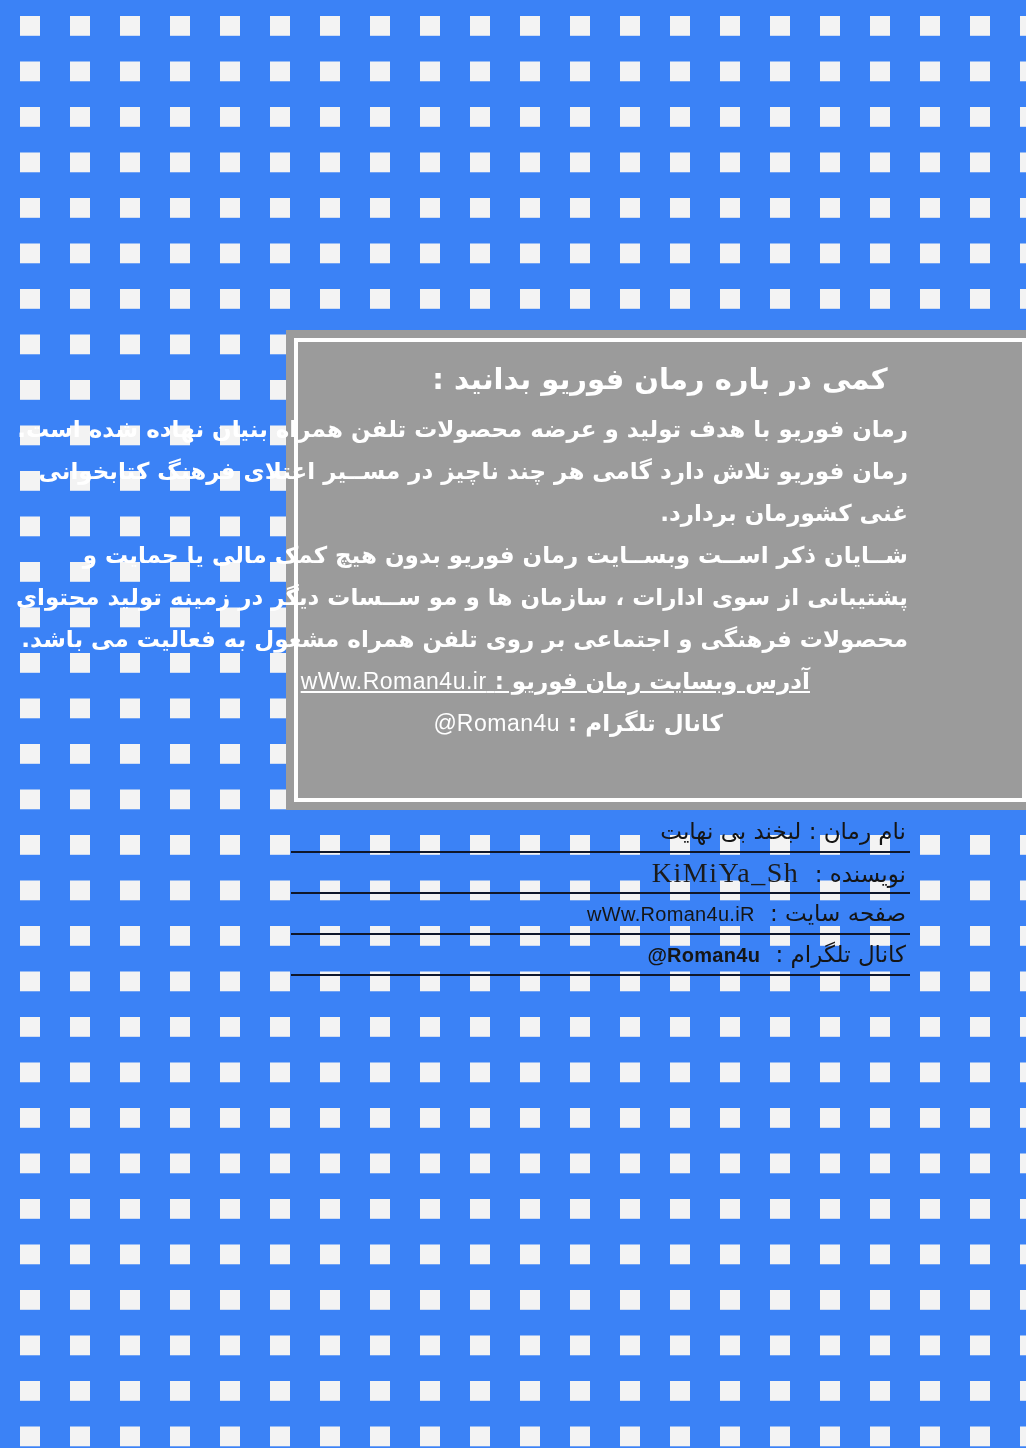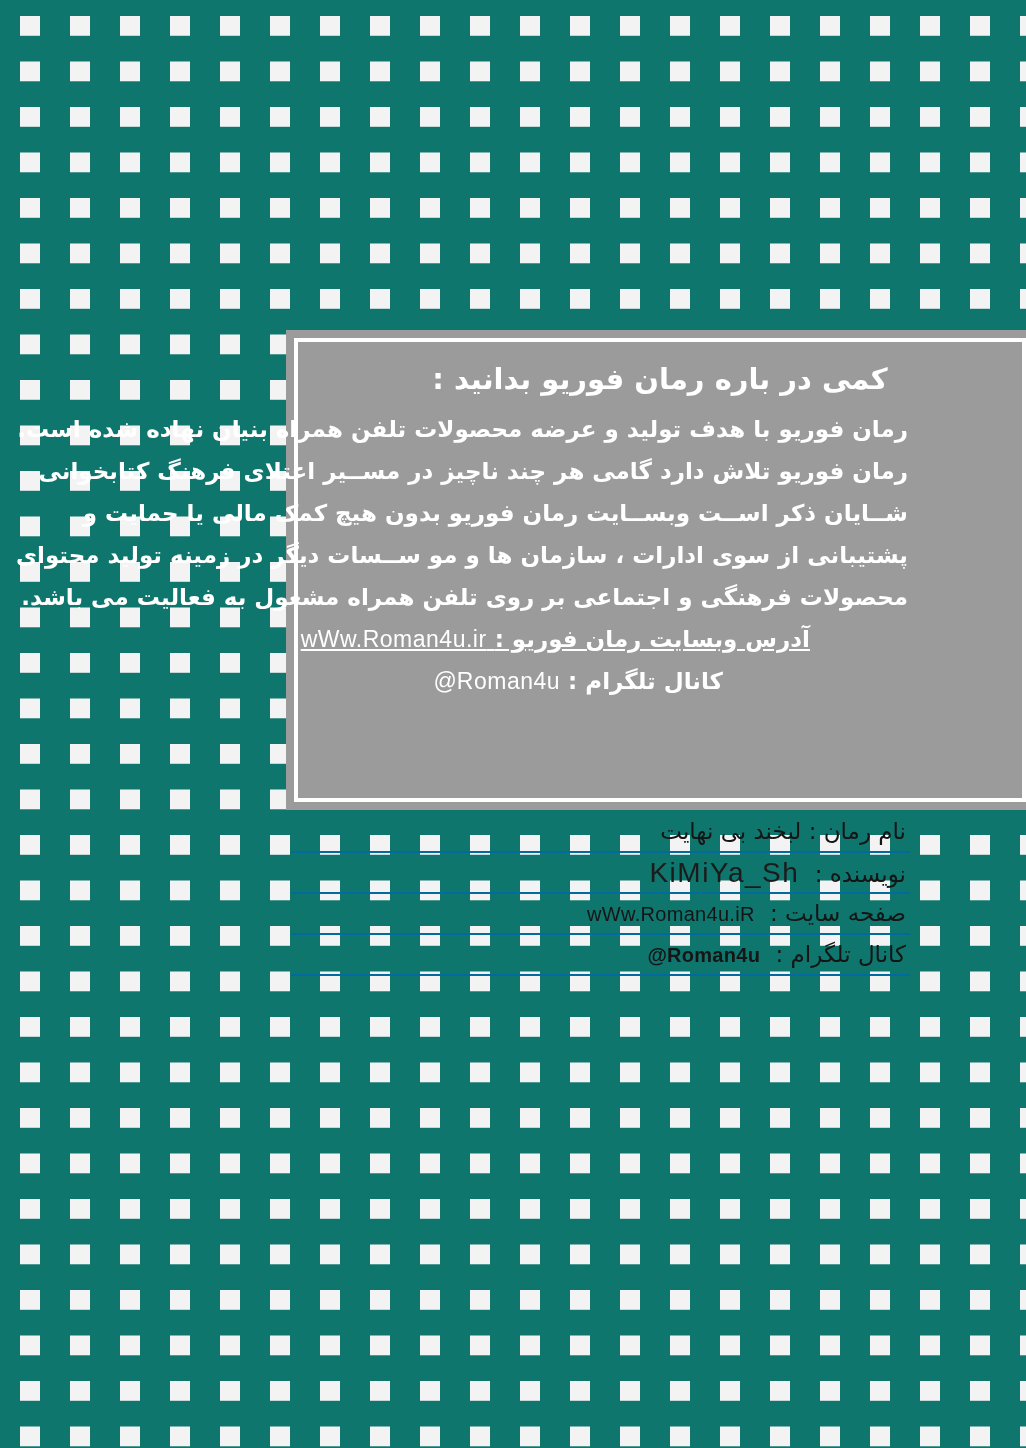--- a/index.html
+++ b/index.html
@@ -5,21 +5,21 @@
   * { margin: 0; padding: 0; box-sizing: border-box; }
   html, body { background: #ffffff; }
   body { font-family: "DejaVu Sans", sans-serif; }
 
   .page {
     position: relative;
     width: 1026px;
     height: 1448px;
     margin: 0 auto;
     overflow: hidden;
-    background-color: #0f766e;
+    background-color: #3b82f6;
   }
 
   
   .bg-pattern {
     position: absolute;
     inset: 0;
     background-image: conic-gradient(at 20px 20px, transparent 0 270deg, #f3f3f3 270deg 360deg);
     background-size: 50px 45.5px;
     background-position: 20px 16px;
     background-repeat: repeat;
@@ -75,32 +75,32 @@
   .credits {
     position: absolute;
     left: 291px;
     top: 812px;
     width: 619px;
     color: #151515;
   }
   .credit-row {
     height: 41px;
     line-height: 39px;
-    border-bottom: 2px solid #0369a1;
+    border-bottom: 2px solid #0f172a;
     direction: rtl;
     text-align: right;
     padding-left: 4px;
     padding-right: 4px;
     white-space: nowrap;
     font-size: 23px;
   }
   .credit-label { display: inline; }
   .credit-value { display: inline; margin-right: 8px; unicode-bidi: isolate; }
   .credit-value.author {
-    font-family: Liberation Sans, sans-serif;
+    font-family: Liberation Serif, serif;
     font-size: 28px;
     font-weight: 400;
     letter-spacing: 1.5px;
     color: #1b1b1b;
   }
   .credit-value.site {
     font-family: "Liberation Sans", sans-serif;
     font-size: 20px;
     font-weight: 400;
     letter-spacing: 0.3px;
@@ -118,20 +118,21 @@
 <div class="page">
 
   <div class="bg-pattern"></div>
 
   <div class="about-box">
     <div class="about-box-border"></div>
     <div class="about-title" dir="rtl">کمی در باره رمان فوریو بدانید :</div>
     <div class="about-lines" dir="rtl">
       <div class="about-line">رمان فوریو با هدف تولید و عرضه محصولات تلفن همراه بنیان نهاده شده است.</div>
       <div class="about-line">رمان فوریو  تلاش دارد گامی هر چند ناچیز در مســیر اعتلای فرهنگ کتابخوانی</div>
+      <div class="about-line">غنی کشورمان بردارد.</div>
       <div class="about-line">شــایان ذکر اســت وبســایت رمان فوریو  بدون هیچ کمک مالی یا حمایت و</div>
       <div class="about-line">پشتیبانی از سوی ادارات ، سازمان ها و مو ســسات دیگر در زمینه تولید محتوای</div>
       <div class="about-line">محصولات فرهنگی و اجتماعی بر روی تلفن همراه مشغول به فعالیت می باشد.</div>
       <div class="about-line indent-web">
         <span>آدرس وبسایت رمان فوریو  :</span>
         <span class="latin-inline" dir="ltr">wWw.Roman4u.ir</span>
       </div>
       <div class="about-line indent-tel">
         <span>کانال تلگرام :</span>
         <span class="latin-inline" dir="ltr">@Roman4u</span>

